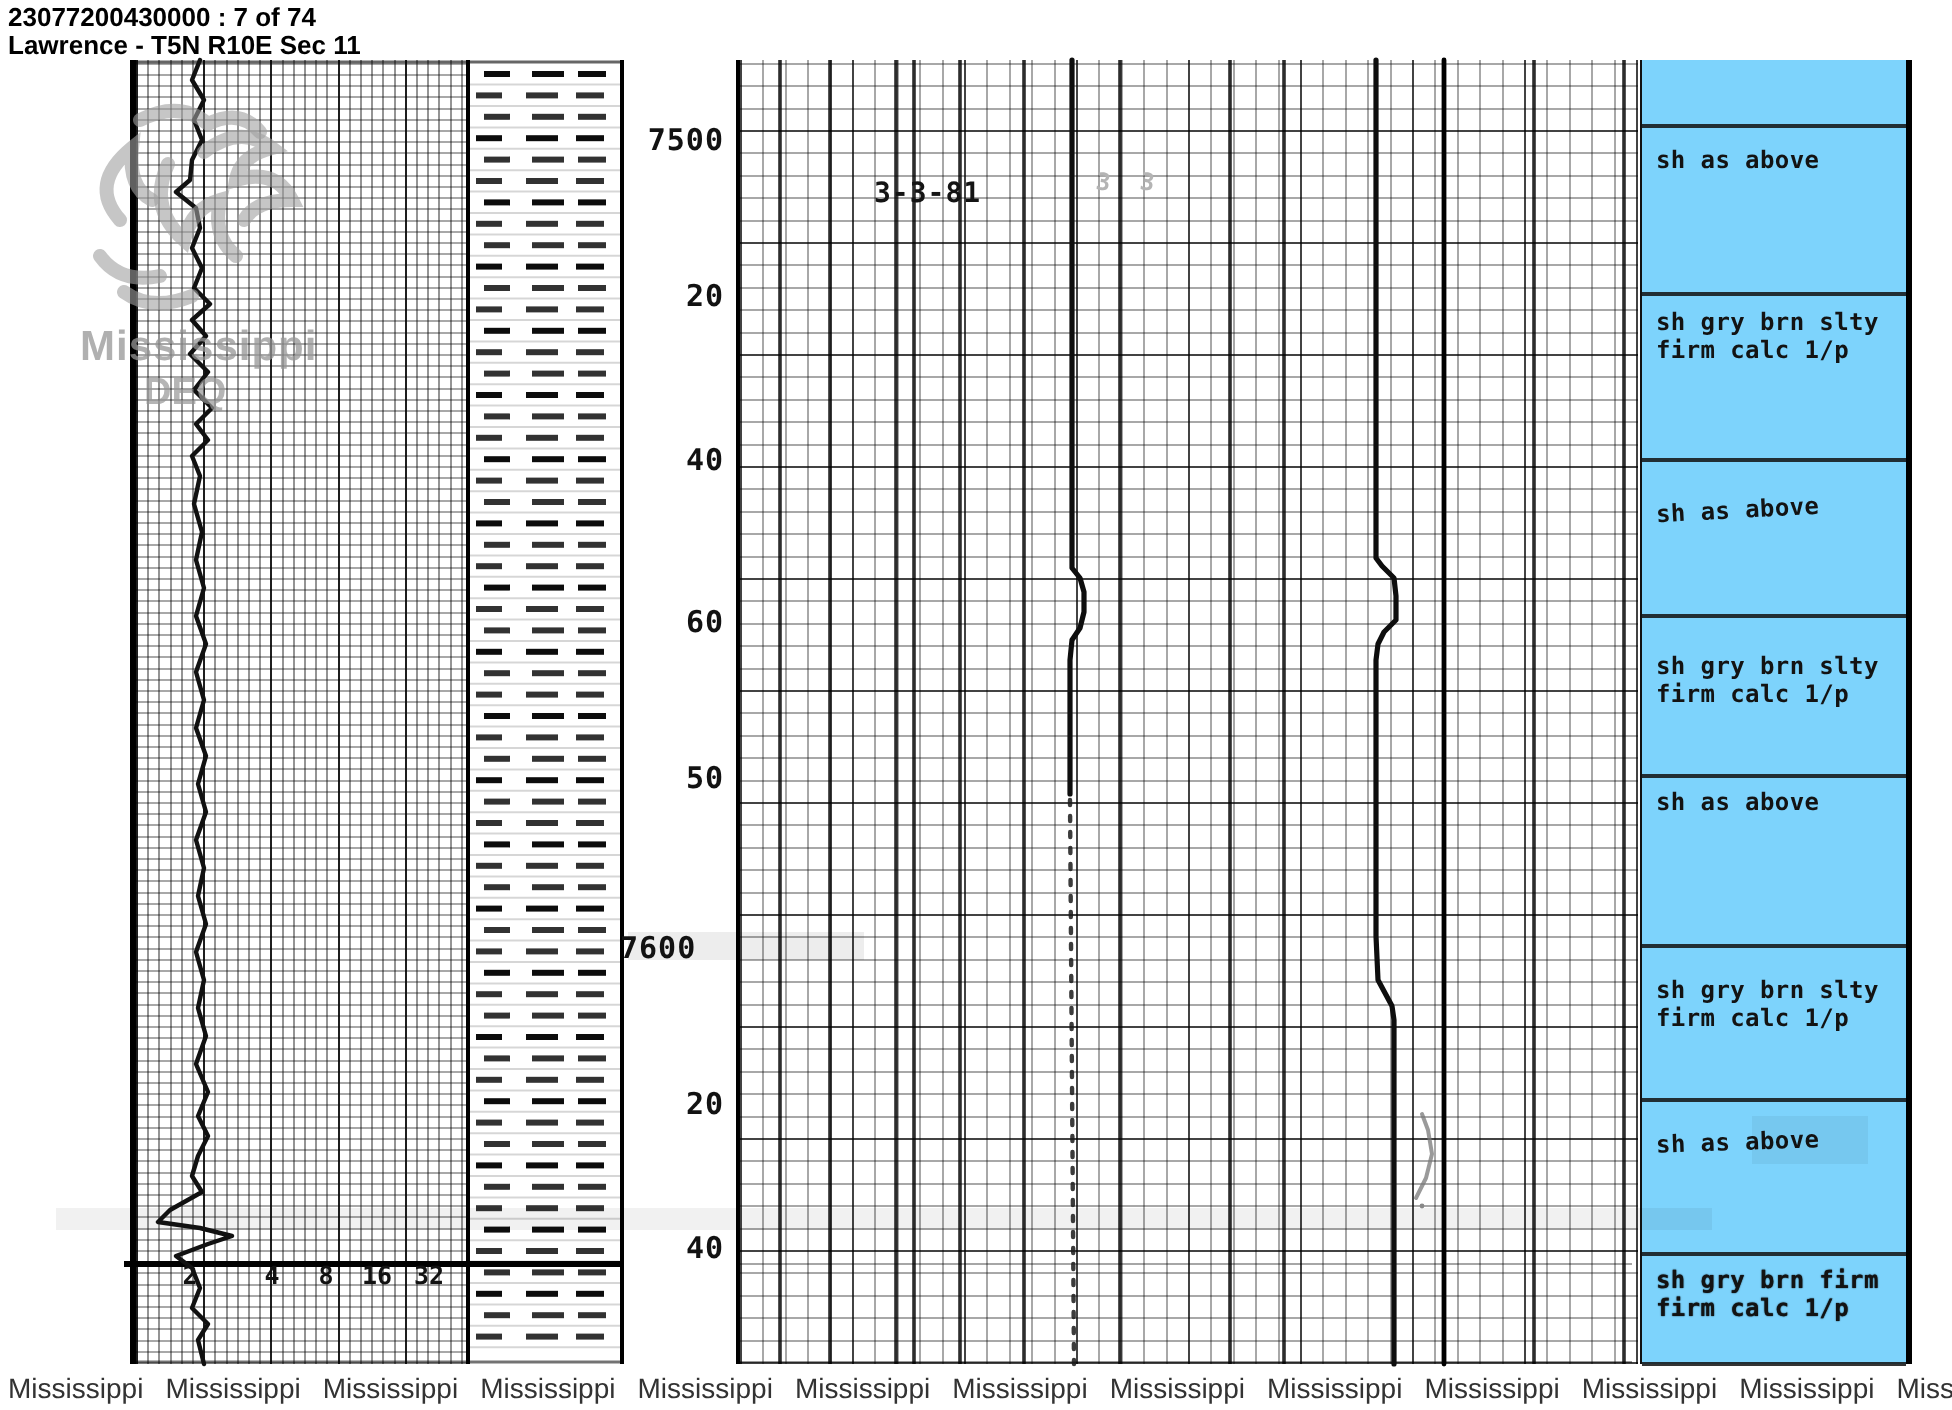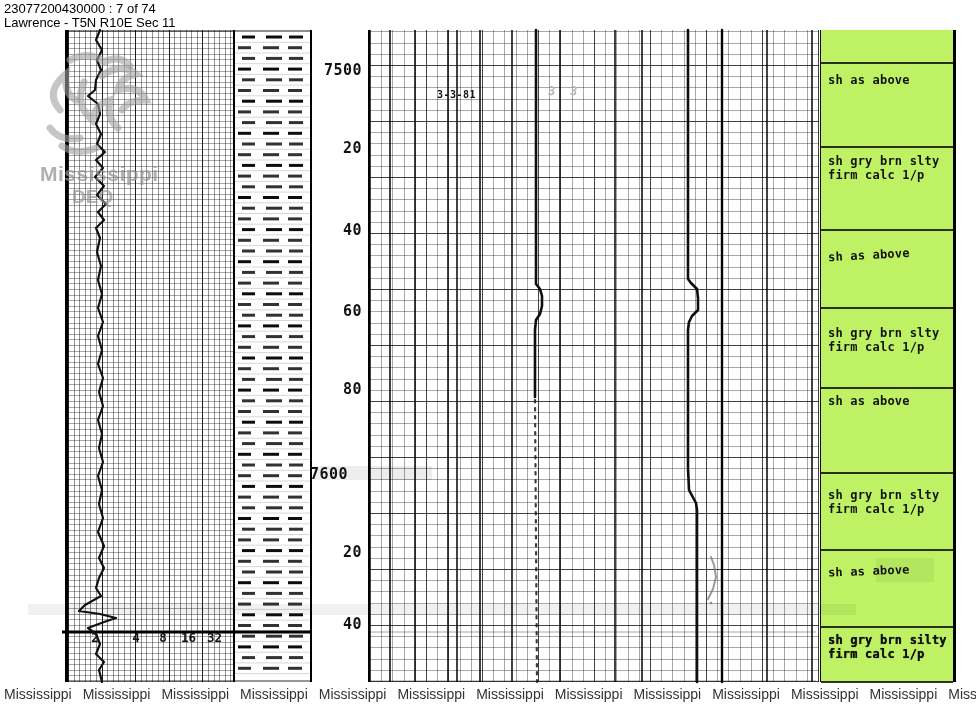--- a/index.html
+++ b/index.html
@@ -1,44 +1,44 @@
 <!DOCTYPE html>
 <html><head>
 <meta charset="utf-8">
 <style>
   html,body{margin:0;padding:0;background:#fff;}
   .page{position:relative;width:976px;height:705px;background:#fff;overflow:hidden;
         font-family:"Liberation Sans",sans-serif;}
   .hdr{position:absolute;font-size:13px;line-height:14px;color:#000;white-space:nowrap;}
-  .hdr-left{left:4px;top:2px;}
+  .hdr-left{left:4px;top:2px;font-weight:bold;}
   .hdr-right{right:4px;top:2px;text-align:right;}
   
   .left-track{position:absolute;left:65px;top:30px;width:168px;height:652px;
     border-left:3px solid #000;
     background-image:
       repeating-linear-gradient(90deg, rgba(0,0,0,.8) 0 1px, transparent 1px 33.6px),
       repeating-linear-gradient(90deg, rgba(0,0,0,.42) 0 1px, transparent 1px 5.6px),
       repeating-linear-gradient(0deg,  rgba(0,0,0,.34) 0 1px, transparent 1px 5.6px);}
   .lith-col{position:absolute;left:233px;top:30px;width:79px;height:652px;background:#fff;
     border-left:2.5px solid #000;border-right:2.5px solid #000;box-sizing:border-box;}
   .depth-col{position:absolute;left:312px;top:30px;width:56px;height:652px;background:#fff;}
   .mid-track{position:absolute;left:368px;top:30px;width:449px;height:652px;
     border-left:2px solid #000;
     background-image:
       repeating-linear-gradient(90deg, rgba(0,0,0,.6) 0 1px, transparent 1px 56px),
       repeating-linear-gradient(0deg,  rgba(0,0,0,.6) 0 1px, transparent 1px 56px),
       repeating-linear-gradient(90deg, rgba(0,0,0,.34) 0 1px, transparent 1px 11.2px),
       repeating-linear-gradient(0deg,  rgba(0,0,0,.34) 0 1px, transparent 1px 11.2px);}
-  .desc-col{position:absolute;left:820px;top:30px;width:132px;height:652px;background:#bef264;
+  .desc-col{position:absolute;left:820px;top:30px;width:132px;height:652px;background:#7dd3fc;
     border-left:1.5px solid #111;border-right:3px solid #000;box-sizing:content-box;}
   .tw{font-family:"DejaVu Sans Mono",monospace;font-weight:700;color:#121212;}
   .depth-label{position:absolute;font-size:15px;letter-spacing:.5px;}
   .scale-label{position:absolute;font-size:12.5px;}
   .date-anno{position:absolute;left:437px;top:89px;font-family:"DejaVu Sans Mono",monospace;
-    font-weight:700;font-size:10px;color:#141414;letter-spacing:.5px;}
+    font-weight:700;font-size:14px;color:#141414;letter-spacing:.5px;}
   .faint-mark{position:absolute;font-family:"DejaVu Sans Mono",monospace;font-weight:700;
     font-size:12px;color:#b4b4b4;transform:rotate(8deg);}
   .desc-text{position:absolute;left:7px;font-family:"DejaVu Sans Mono",monospace;
     font-weight:700;font-size:12px;line-height:14px;color:#131313;letter-spacing:.2px;white-space:nowrap;}
   .desc-bold{text-shadow:0 0 .7px #000;}
   .divider{position:absolute;left:0;right:0;height:1.5px;background:rgba(17,17,17,.85);}
   #ink{position:absolute;left:0;top:0;pointer-events:none;}
   .wm{position:absolute;left:28px;top:48px;width:150px;height:170px;color:#b5b5b5;}
   .wm-miss{position:absolute;left:12px;top:114px;font-size:21px;font-weight:700;
     letter-spacing:.5px;color:rgba(150,150,150,.75);}
@@ -89,21 +89,21 @@
       <div class="desc-text" style="top: 458px;">
         <div>sh gry brn slty</div>
         <div>firm calc 1/p</div>
       </div>
       <div class="divider" style="top: 519px;"></div>
       <div class="desc-text" style="top: 534px; transform: rotate(-2deg);">
         <div>sh as above</div>
       </div>
       <div class="divider" style="top: 596px;"></div>
       <div class="desc-text desc-bold" style="top: 603px;">
-        <div>sh gry brn silty</div>
+        <div>sh gry brn firm</div>
         <div>firm calc 1/p</div>
       </div>
       <div class="divider" style="top: 650.5px; height: 2px;"></div>
     </div>
 
   <svg id="ink" width="976" height="705" viewBox="0 0 976 705">
       <rect x="28" y="604" width="828" height="11" fill="rgba(0,0,0,0.055)"></rect>
       <rect x="314" y="466" width="118" height="14" fill="rgba(0,0,0,0.07)"></rect>
       <rect x="876" y="558" width="58" height="24" fill="rgba(0,0,0,0.05)"></rect>
       <line x1="235" y1="42.3" x2="310" y2="42.3" stroke="rgba(0,0,0,0.16)" stroke-width="1"></line>
@@ -410,17 +410,17 @@
       <span>Mississippi</span>
       <span>Mississippi</span>
       <span>Mississippi</span>
       <span>Mississippi</span>
       <span>Mississippi</span>
     </div>
 <div class="depth-label tw" style="left: 310px; width: 52px; text-align: right; top: 61px; position: absolute;">7500</div>
     <div class="depth-label tw" style="left: 310px; width: 52px; text-align: right; top: 139px; position: absolute;">20</div>
     <div class="depth-label tw" style="left: 310px; width: 52px; text-align: right; top: 221px; position: absolute;">40</div>
     <div class="depth-label tw" style="left: 310px; width: 52px; text-align: right; top: 302px; position: absolute;">60</div>
-    <div class="depth-label tw" style="left: 310px; width: 52px; text-align: right; top: 380px; position: absolute;">80</div>
+    <div class="depth-label tw" style="left: 310px; width: 52px; text-align: right; top: 380px; position: absolute;">50</div>
     <div class="depth-label tw" style="left: 310px; width: 52px; top: 465px; position: absolute;">7600</div>
     <div class="depth-label tw" style="left: 310px; width: 52px; text-align: right; top: 543px; position: absolute;">20</div>
     <div class="depth-label tw" style="left: 310px; width: 52px; text-align: right; top: 615px; position: absolute;">40</div>
   </div>
 
 </body></html>

